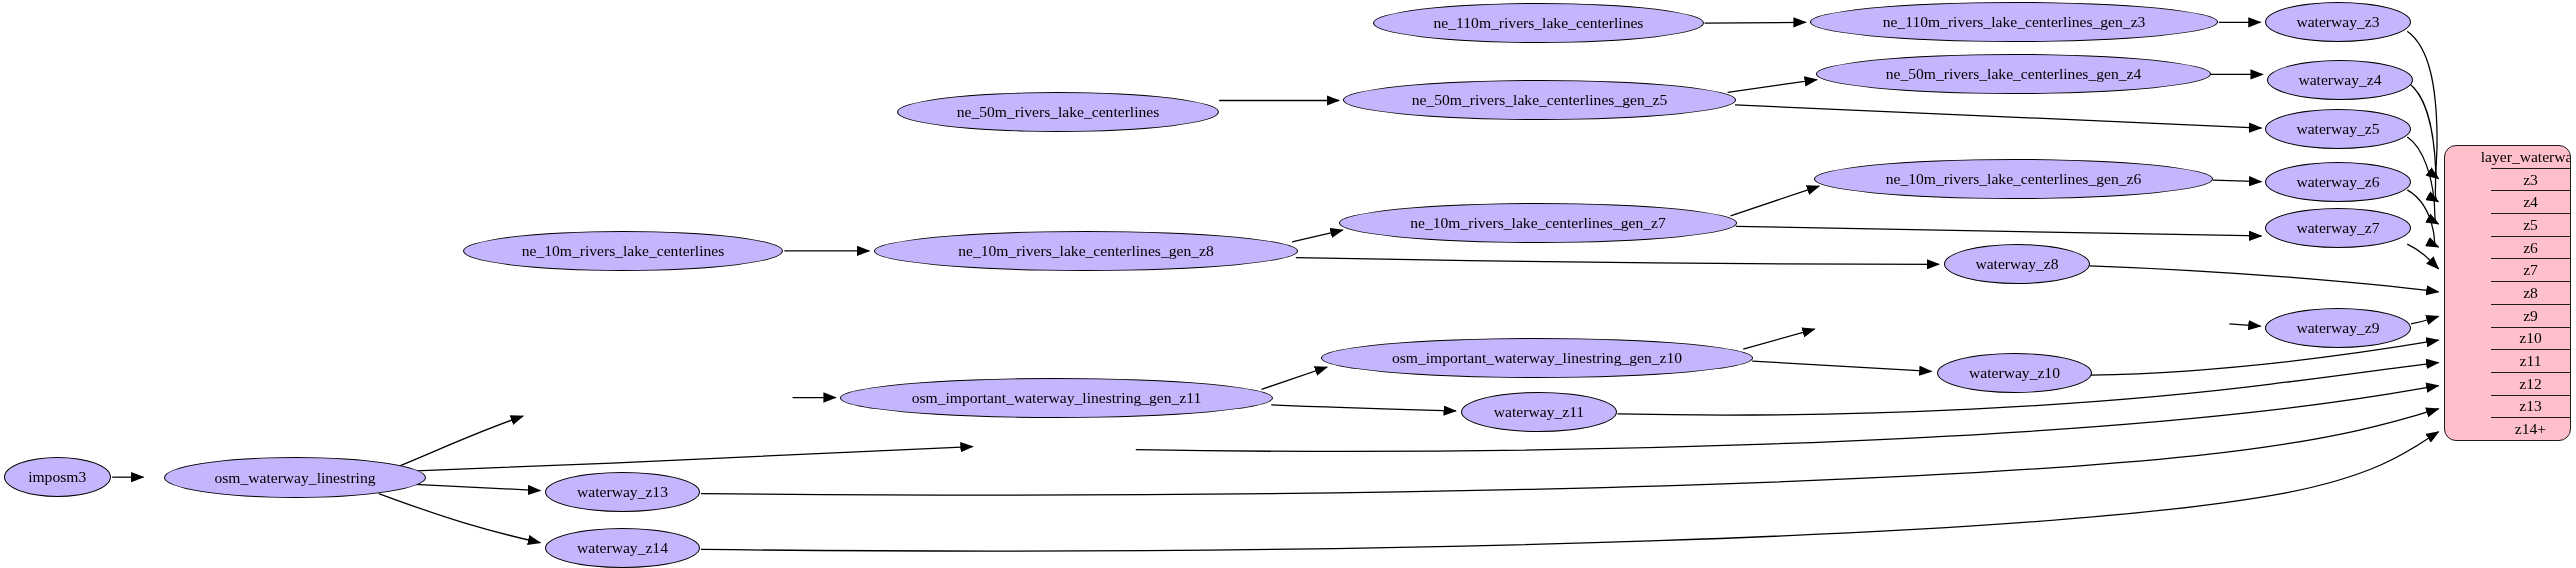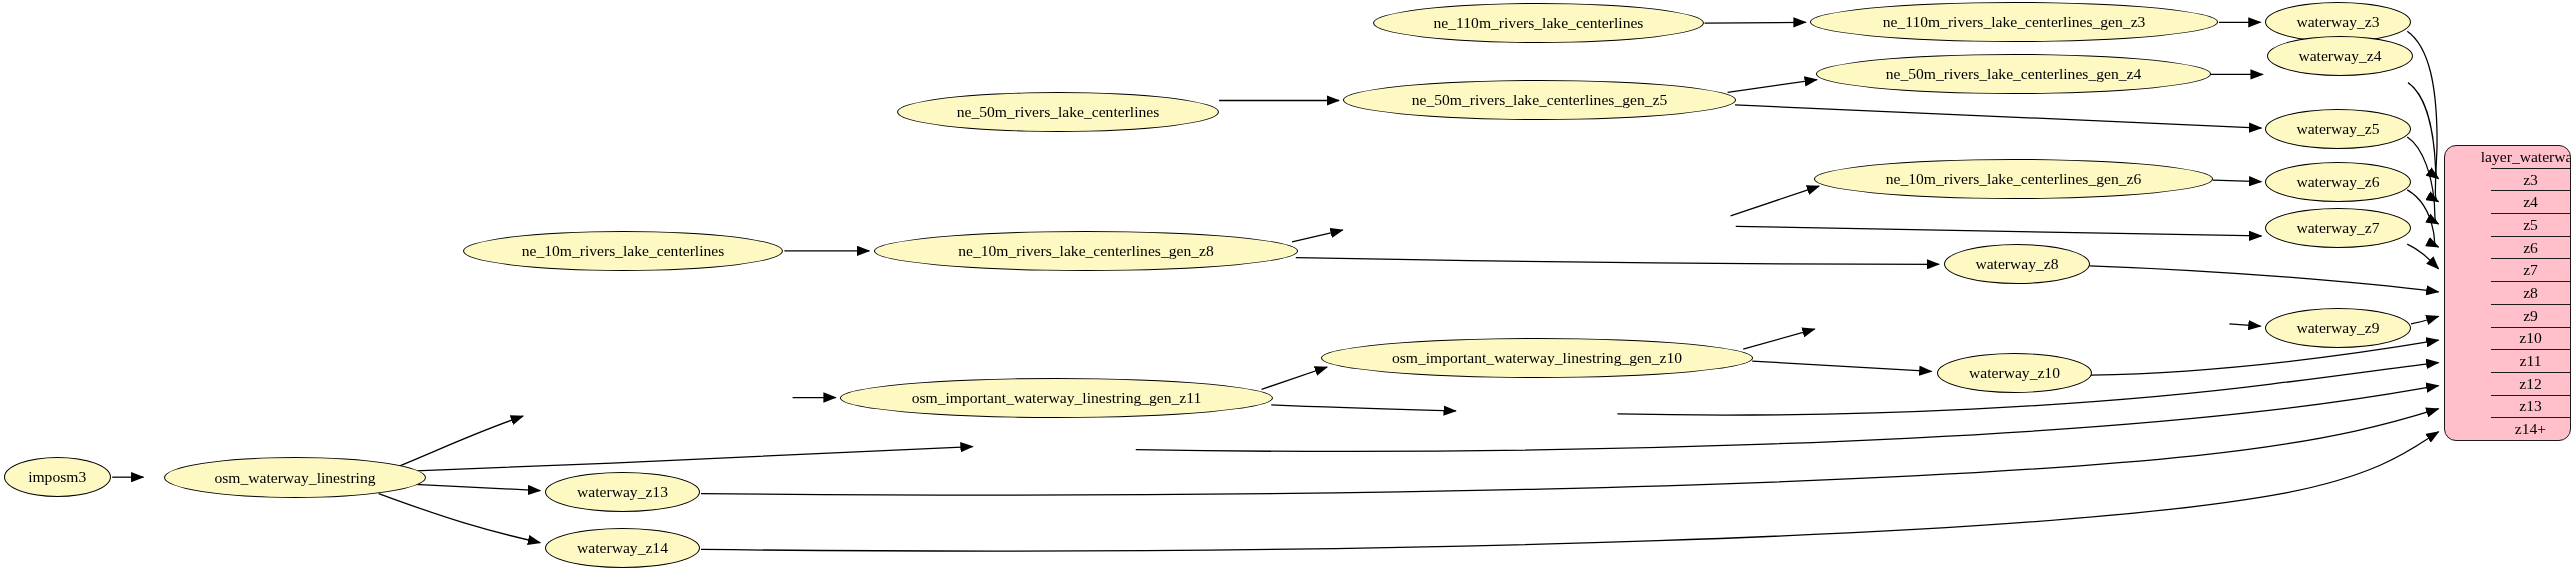--- a/index.html
+++ b/index.html
@@ -2,21 +2,21 @@
 <html style="font-size:12px"><head>
 <meta charset="utf-8">
 <style>
   html,body{margin:0;padding:0;background:#ffffff;}
   #canvas{position:relative;width:2576px;height:568px;background:#ffffff;
           font-family:"Liberation Serif","DejaVu Serif",serif;overflow:hidden;}
   #edge-layer{position:absolute;left:0;top:0;width:2576px;height:568px;}
   #edge-layer path{fill:none;stroke:#000000;stroke-width:1.7px;}
   #edge-layer marker path{fill:#000000;stroke:none;}
   .node{position:absolute;display:flex;align-items:center;justify-content:center;
-        border:1.5px solid #000000;border-radius:50%;background:#fef9c3;
+        border:1.5px solid #000000;border-radius:50%;background:#c4b5fd;
         font-size:15.6px;color:#000000;white-space:nowrap;box-sizing:border-box;}
   .lw-table{position:absolute;left:2444px;top:145px;width:127px;height:296px;
             display:flex;flex-direction:column;background:#ffc0cb;
             border:1.5px solid #1a1a1a;border-radius:12px;box-sizing:border-box;overflow:hidden;padding-left:46px;}
   .lw-cell{flex:1;display:flex;align-items:center;justify-content:center;
            font-size:15.6px;color:#000000;border-top:1.5px solid #1a1a1a;}
   .lw-cell:first-child{border-top:none;}
 </style>
 </head>
 <body>
@@ -65,34 +65,36 @@
     <path marker-end="url(#arrow)" d="M 941,663 C 1700,671 2520,656 2950,612 C 3140,592 3230,563 3275,549"></path>
     <path marker-end="url(#arrow)" d="M 941,738 C 1850,748 2750,722 3070,662 C 3200,637 3243,600 3275,580"></path>
   </svg>
 
   <div class="node" style="left:3.7px;top:457px;width:107px;height:40px">imposm3</div>
   <div class="node" style="left:164px;top:457px;width:262px;height:41px">osm_waterway_linestring</div>
   <div class="node" style="left:840px;top:378px;width:433px;height:40px">osm_important_waterway_linestring_gen_z11</div>
   <div class="node" style="left:1321px;top:338px;width:432px;height:40px">osm_important_waterway_linestring_gen_z10</div>
   <div class="node" style="left:463px;top:231px;width:320px;height:40px">ne_10m_rivers_lake_centerlines</div>
   <div class="node" style="left:874px;top:231px;width:424px;height:40px">ne_10m_rivers_lake_centerlines_gen_z8</div>
+  <div class="node" style="left:1339px;top:203px;width:398px;height:40px">ne_10m_rivers_lake_centerlines_gen_z7</div>
   <div class="node" style="left:1814px;top:159px;width:399px;height:40px">ne_10m_rivers_lake_centerlines_gen_z6</div>
   <div class="node" style="left:897px;top:92px;width:322px;height:40px">ne_50m_rivers_lake_centerlines</div>
   <div class="node" style="left:1343px;top:80px;width:393px;height:40px">ne_50m_rivers_lake_centerlines_gen_z5</div>
   <div class="node" style="left:1816px;top:54px;width:395px;height:40px">ne_50m_rivers_lake_centerlines_gen_z4</div>
   <div class="node" style="left:1373px;top:3px;width:331px;height:40px">ne_110m_rivers_lake_centerlines</div>
   <div class="node" style="left:1810px;top:2.2px;width:408px;height:40px">ne_110m_rivers_lake_centerlines_gen_z3</div>
   <div class="node" style="left:2265px;top:2.2px;width:146px;height:40px">waterway_z3</div>
-  <div class="node" style="left:2267px;top:36px;width:146px;height:40px">waterway_z4</div>
+  <div class="node" style="left:2267px;top:60px;width:146px;height:40px">waterway_z4</div>
   <div class="node" style="left:2265px;top:109px;width:146px;height:40px">waterway_z5</div>
   <div class="node" style="left:2265px;top:162px;width:146px;height:40px">waterway_z6</div>
   <div class="node" style="left:2265px;top:208px;width:146px;height:40px">waterway_z7</div>
   <div class="node" style="left:1944px;top:244px;width:146px;height:40px">waterway_z8</div>
   <div class="node" style="left:2265px;top:308px;width:146px;height:40px">waterway_z9</div>
   <div class="node" style="left:1937px;top:353px;width:155px;height:40px">waterway_z10</div>
+  <div class="node" style="left:1461px;top:392px;width:156px;height:40px">waterway_z11</div>
   <div class="node" style="left:545px;top:472px;width:155px;height:40px">waterway_z13</div>
   <div class="node" style="left:545px;top:528px;width:155px;height:40px">waterway_z14</div>
 
   <div class="lw-table">
     <div class="lw-cell">layer_waterway</div>
     <div class="lw-cell">z3</div>
     <div class="lw-cell">z4</div>
     <div class="lw-cell">z5</div>
     <div class="lw-cell">z6</div>
     <div class="lw-cell">z7</div>

